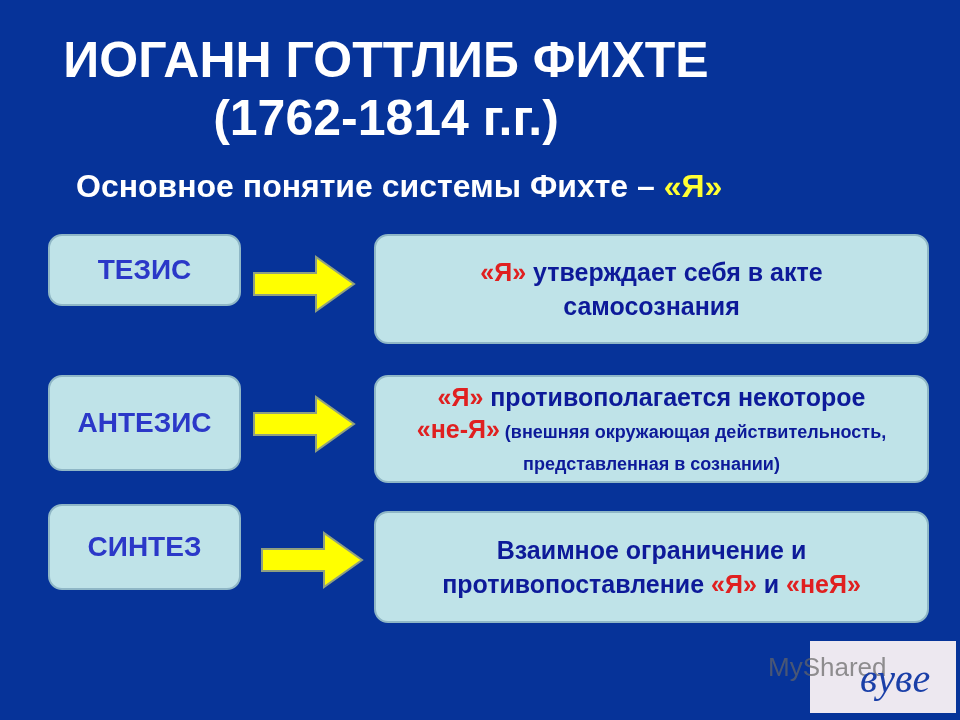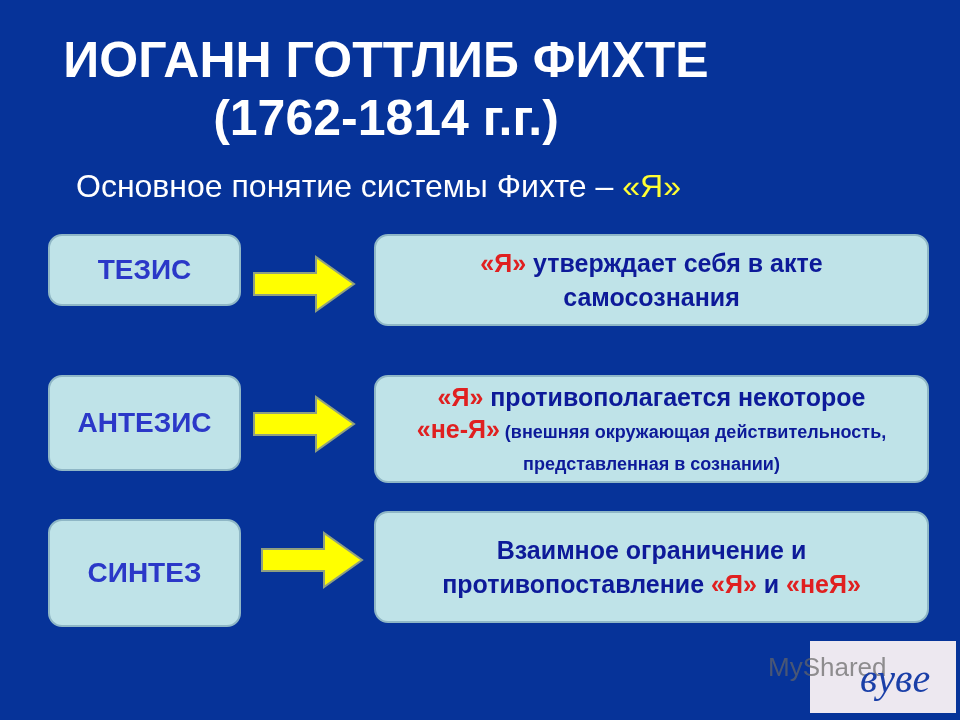--- a/index.html
+++ b/index.html
@@ -1,20 +1,20 @@
 <!DOCTYPE html>
 <html><head>
 <meta charset="utf-8">
 <style>
   html,body{margin:0;padding:0;}
   body{width:960px;height:720px;background:#063399;position:relative;overflow:hidden;font-family:"Liberation Sans",sans-serif;}
   .title{position:absolute;left:0;width:772px;text-align:center;color:#fff;font-weight:bold;font-size:50px;line-height:56px;}
   .t1{top:32px;}
   .t2{top:90px;}
-  .subtitle{position:absolute;left:76px;top:168px;color:#fff;font-weight:normal;font-size:32px;}
+  .subtitle{position:absolute;left:76px;top:168px;color:#fff;font-weight:bold;font-size:32px;}
   .yellow{color:#ffff33;}
   .red{color:#e02020;}
   .box{position:absolute;background:#bfe3e8;border:2px solid #8fb7c6;border-radius:14px;box-sizing:border-box;display:flex;align-items:center;justify-content:center;text-align:center;color:#1a1aa8;font-weight:bold;}
   .lbox{left:48px;width:193px;font-size:28px;color:#2b38c8;}
   .rbox{left:374px;width:555px;font-size:25px;line-height:34px;color:#0d1a99;}
   .small{font-size:18px;line-height:26px;}
   .arrow{position:absolute;left:252px;}
   .logo{position:absolute;left:810px;top:641px;width:146px;height:72px;background:#ede8f0;}
   .logo-text{position:absolute;left:768px;top:652px;font-size:26px;color:#666;opacity:.7;}
   .logo-brand{position:absolute;left:860px;top:655px;font-size:40px;font-style:italic;color:#1a3fa8;font-family:"Liberation Serif",serif;}
@@ -25,35 +25,35 @@
 <div class="title t1">ИОГАНН ГОТТЛИБ ФИХТЕ</div>
 <div class="title t2">(1762-1814 г.г.)</div>
 <div class="subtitle"><span>Основное понятие системы Фихте – </span><span class="yellow">«Я»</span></div>
 
 <div class="box lbox" style="top:234px;height:72px;">
     <span>ТЕЗИС</span>
   </div>
 <div class="box lbox" style="top:375px;height:96px;">
     <span>АНТЕЗИС</span>
   </div>
-<div class="box lbox" style="top:519px;height:108px;">
+<div class="box lbox" style="top:504px;height:86px;">
     <span>СИНТЕЗ</span>
   </div>
 
 <svg class="arrow" style="top:255px" width="106" height="58">
     <polygon points="2,18 64,18 64,2 102,29 64,56 64,40 2,40" fill="#ffff00" stroke="#8fa080" stroke-width="2"></polygon>
   </svg>
 <svg class="arrow" style="top:395px" width="106" height="58">
     <polygon points="2,18 64,18 64,2 102,29 64,56 64,40 2,40" fill="#ffff00" stroke="#8fa080" stroke-width="2"></polygon>
   </svg>
 <svg class="arrow" style="top:531px;left:260px" width="106" height="58">
     <polygon points="2,18 64,18 64,2 102,29 64,56 64,40 2,40" fill="#ffff00" stroke="#8fa080" stroke-width="2"></polygon>
   </svg>
 
-<div class="box rbox" style="top:234px;height:92px;padding:0 60px;">
+<div class="box rbox" style="top:234px;height:110px;padding:0 60px;">
   <div><span class="red">«Я»</span><span> утверждает себя в акте самосознания</span></div>
 </div>
 <div class="box rbox" style="top:375px;height:108px;padding:0 28px;">
   <div style="line-height:32px;"><span class="red">«Я»</span><span> противополагается некоторое </span><br><span class="red">«не-Я»</span><span class="small"> (внешняя окружающая действительность, представленная в сознании)</span></div>
 </div>
 <div class="box rbox" style="top:511px;height:112px;padding:0 16px;">
   <div><span>Взаимное ограничение и противопоставление </span><span class="red">«Я»</span><span> и </span><span class="red">«неЯ»</span></div>
 </div>
 
 <div class="logo"></div>

